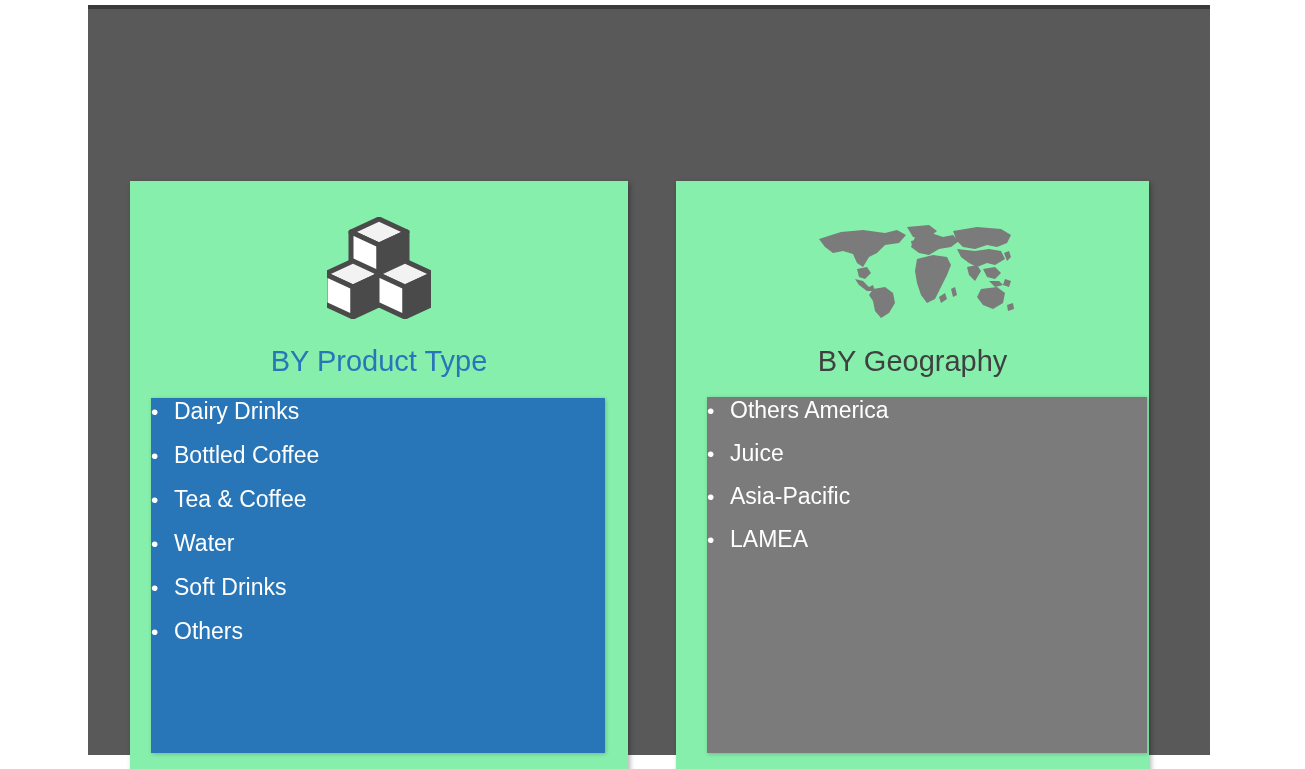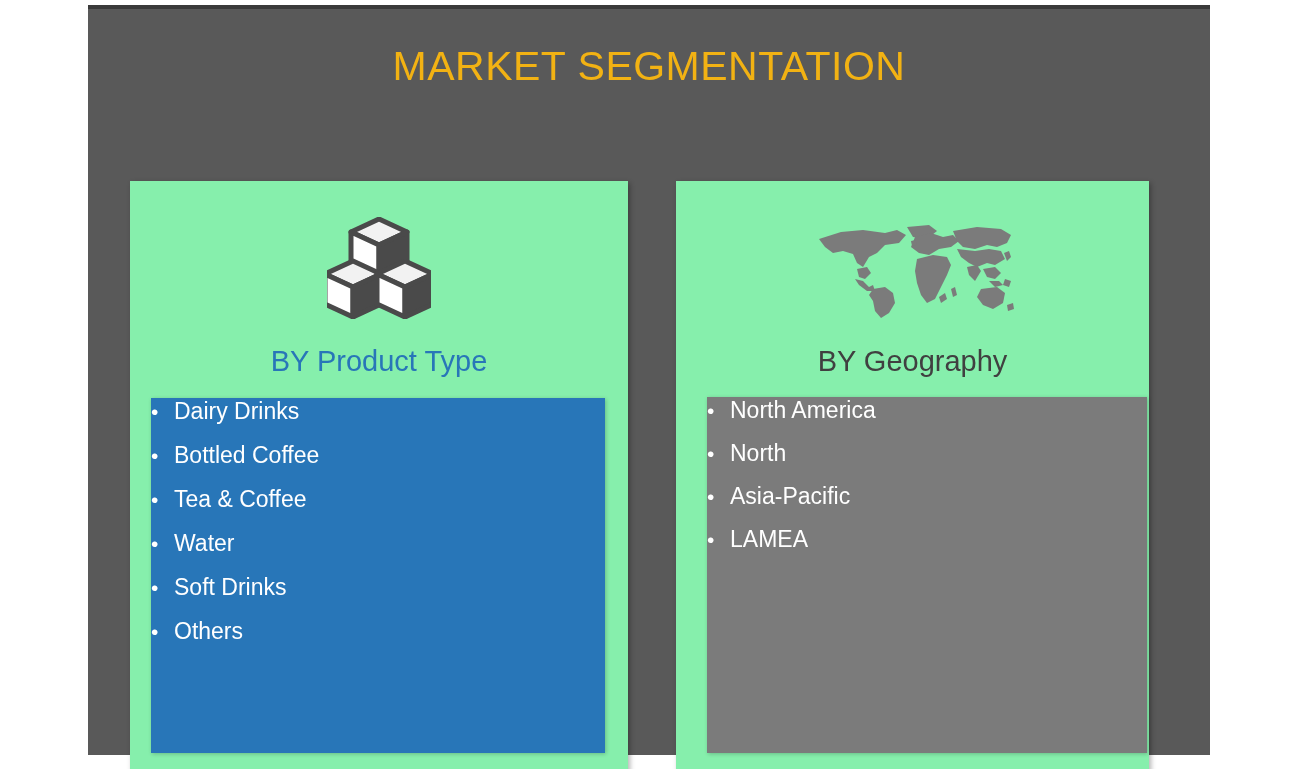--- a/index.html
+++ b/index.html
@@ -124,21 +124,20 @@
   }
   .bullet-text { display: inline-block; }
 </style>
 </head>
 <body>
 
 <div id="slide-canvas">
 
   <div class="slide-bg"></div>
 
-  <div class="slide-title">MARKET SEGMENTATION</div>
 
   <div class="card card-left">
 
     <div class="icon-wrap icon-cubes">
       <svg width="104" height="102" viewBox="0 0 104 102" aria-hidden="true">
 
         <g>
           <polygon points="52,2 80,15 52,28 24,15" fill="#f2f2f2" stroke="#4a4a4a" stroke-width="5" stroke-linejoin="round"></polygon>
           <polygon points="24,15 52,28 52,58 24,45" fill="#ffffff" stroke="#4a4a4a" stroke-width="5" stroke-linejoin="round"></polygon>
           <polygon points="80,15 80,45 52,58 52,28" fill="#4a4a4a" stroke="#4a4a4a" stroke-width="5" stroke-linejoin="round"></polygon>
@@ -231,25 +230,25 @@
         </g>
       </svg>
     </div>
 
     <div class="panel-heading heading-right">BY Geography</div>
 
     <div class="list-box list-box-gray">
       <ul class="bullets bullets-gray">
         <li>
           <span class="bullet-dot">•</span>
-          <span class="bullet-text">North America</span>
-        </li>
-        <li>
-          <span class="bullet-dot">•</span>
-          <span class="bullet-text">North</span>
+          <span class="bullet-text">Others America</span>
+        </li>
+        <li>
+          <span class="bullet-dot">•</span>
+          <span class="bullet-text">Juice</span>
         </li>
         <li>
           <span class="bullet-dot">•</span>
           <span class="bullet-text">Asia-Pacific</span>
         </li>
         <li>
           <span class="bullet-dot">•</span>
           <span class="bullet-text">LAMEA</span>
         </li>
       </ul>

